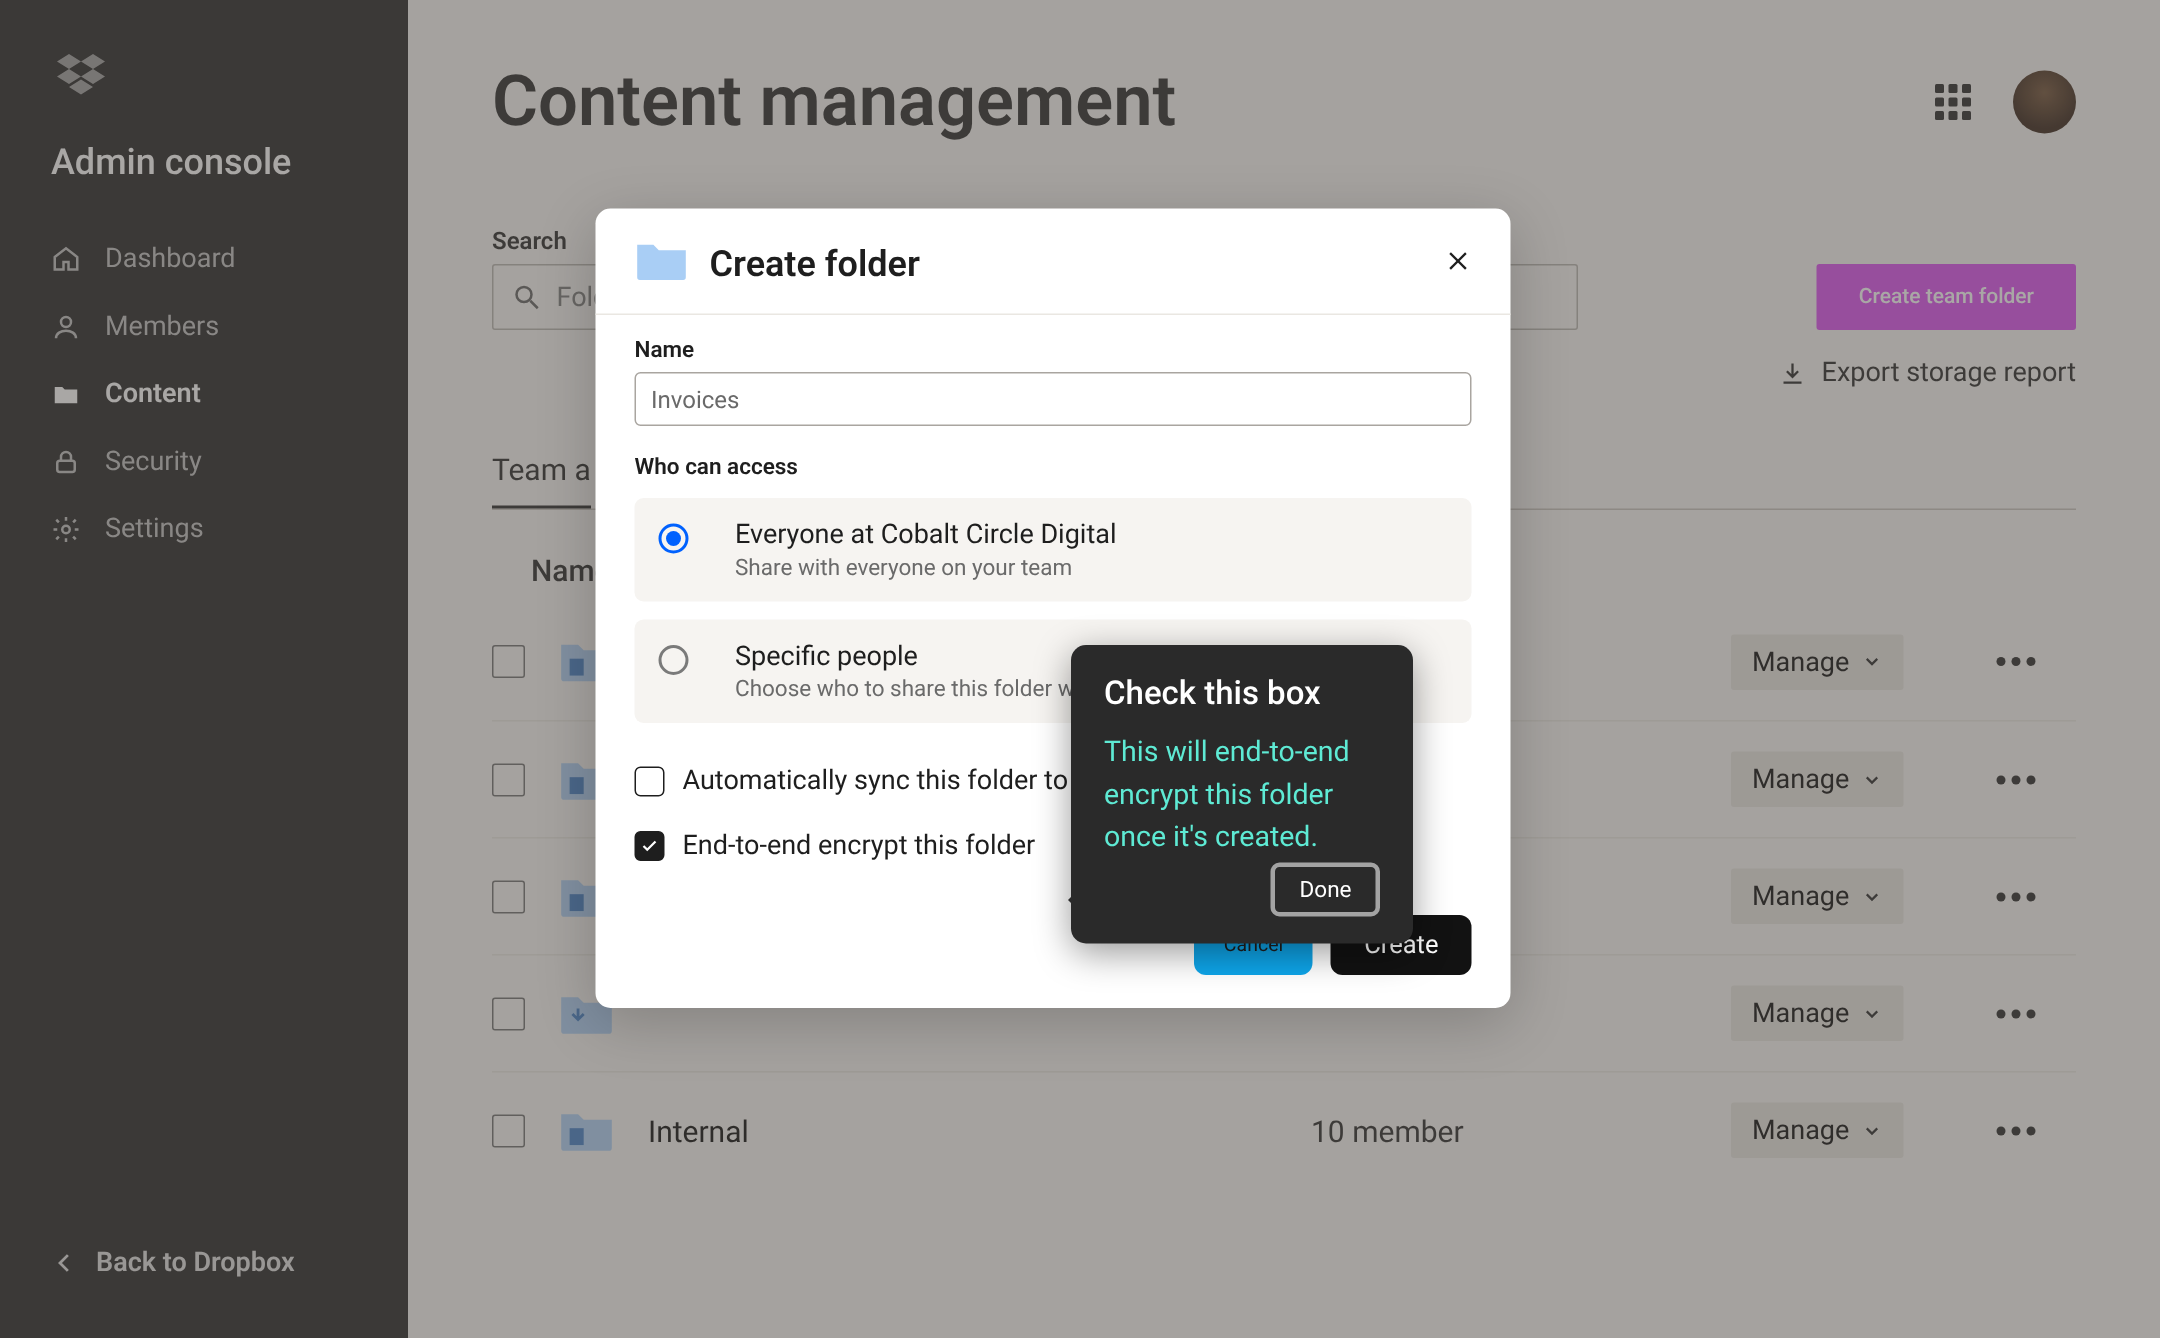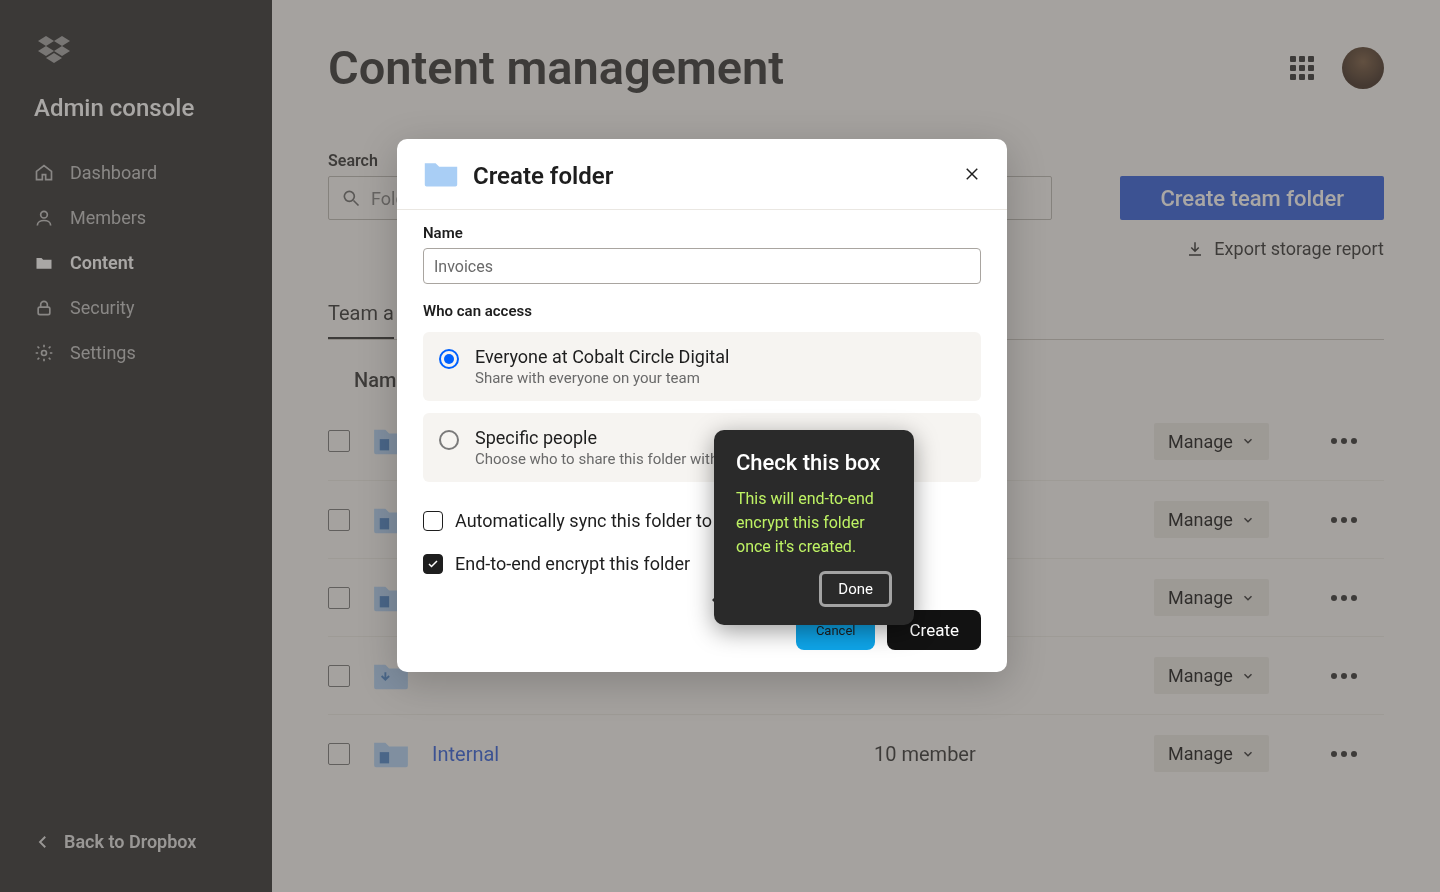--- a/index.html
+++ b/index.html
@@ -26,78 +26,78 @@
   .apps-icon { width: 24px; height: 24px; cursor: pointer; display: grid; grid-template-columns: repeat(3,1fr); grid-template-rows: repeat(3,1fr); gap: 3px; }
   .apps-icon span { background: #1e1e1e; border-radius: 1px; }
   .avatar { width: 42px; height: 42px; border-radius: 50%; background: radial-gradient(circle at 50% 35%, #6b4a2e 0%, #2e1a0e 70%); border: 0; cursor: pointer; }
 
   
   .search-label { font-size: 16px; font-weight: 600; color: #1e1e1e; margin-bottom: 6px; }
   .search-row { display: flex; gap: 28px; align-items: flex-start; margin-bottom: 20px; }
   .search-box { flex: 0 0 724px; height: 44px; border: 1px solid #b5b1ac; border-radius: 2px; display: flex; align-items: center; padding: 0 12px; background: #f7f5f2; }
   .search-box svg { width: 20px; height: 20px; stroke: #5a5a5a; fill: none; stroke-width: 2; margin-right: 10px; }
   .search-box input { border: none; outline: none; background: transparent; font-size: 18px; flex: 1; color: #5a5a5a; }
-  .create-btn { height: 44px; padding: 0 40px; background: #1d4ed8; color: #fff; font-size: 22px; font-weight: 500; border: none; border-radius: 2px; cursor: pointer; margin-left: auto; }
+  .create-btn { height: 44px; padding: 0 28px; background: #d946ef; color: #fff; font-size: 14px; font-weight: 500; border: none; border-radius: 2px; cursor: pointer; margin-left: auto; }
   .export-link { display: flex; align-items: center; gap: 10px; font-size: 18px; color: #1e1e1e; cursor: pointer; justify-content: flex-end; margin-bottom: 16px; }
   .export-link svg { width: 18px; height: 18px; stroke: #1e1e1e; fill: none; stroke-width: 2; }
   .right-col { display:flex; flex-direction:column; gap:18px; margin-left:auto; }
 
   
   .tabs { border-bottom: 1px solid #c4c0ba; margin-bottom: 12px; }
   .tab { display: inline-block; padding: 6px 0 12px 0; font-size: 20px; color: #1e1e1e; border-bottom: 2px solid #1e1e1e; }
 
   
   .col-header { font-size: 20px; font-weight: 500; color: #1e1e1e; padding: 16px 0 10px 26px; }
   .row { display: grid; grid-template-columns: 44px 60px 1fr 280px 150px 80px; align-items: center; height: 78px; border-top: 1px solid #e8e5e0; }
   .row:first-child { border-top: none; }
   .chk { width: 22px; height: 22px; border: 1.5px solid #6a6a6a; border-radius: 2px; cursor: pointer; }
   .folder-icn { width: 38px; height: 30px; }
   .folder-icn svg { width: 100%; height: 100%; }
-  .row-name { font-size: 20px; color: #1d4ed8; }
+  .row-name { font-size: 20px; color: #000000; }
   .row-members { font-size: 20px; color: #1e1e1e; }
   .manage-btn { display: inline-flex; align-items: center; gap: 8px; background: #e6e3de; padding: 8px 14px; border-radius: 2px; font-size: 18px; cursor: pointer; }
   .manage-btn svg { width: 14px; height: 14px; stroke: #1e1e1e; fill: none; stroke-width: 2.5; }
   .overflow { display: flex; gap: 4px; cursor: pointer; justify-content: center; }
   .overflow span { width: 6px; height: 6px; background: #1e1e1e; border-radius: 50%; }
 
   
   .scrim { position: absolute; inset: 0; background: rgba(90,86,82,0.52); }
 
   
   .modal { position: absolute; left: 397px; top: 139px; width: 610px; background: #fff; border-radius: 10px; box-shadow: 0 10px 40px rgba(0,0,0,.2); }
   .modal-header { display: flex; align-items: center; gap: 14px; padding: 20px 26px 16px 26px; border-bottom: 1px solid #eae7e2; }
   .modal-folder-icn svg { width: 36px; height: 30px; }
   .modal-title { font-size: 24px; font-weight: 600; color: #1e1e1e; }
   .modal-close { margin-left: auto; cursor: pointer; }
   .modal-close svg { width: 18px; height: 18px; stroke: #1e1e1e; stroke-width: 2; fill: none; }
   .modal-body { padding: 14px 26px 6px 26px; }
   .field-label { font-size: 15px; font-weight: 600; color: #1e1e1e; margin-bottom: 6px; }
   .text-input { width: 100%; height: 36px; border: 1px solid #a9a5a0; border-radius: 4px; padding: 0 10px; font-size: 16px; color: #6a6a6a; margin-bottom: 18px; }
   .section-label { font-size: 15px; font-weight: 600; color: #1e1e1e; margin-bottom: 12px; }
-  .radio-card { background: #f6f4f1; border-radius: 6px; padding: 14px 16px; display: flex; gap: 16px; margin-bottom: 12px; cursor: pointer; }
+  .radio-card { background: #f6f4f1; border-radius: 6px; padding: 14px 16px; display: flex; gap: 31px; margin-bottom: 12px; cursor: pointer; }
   .radio-outer { width: 20px; height: 20px; border: 2px solid #0061fe; border-radius: 50%; display: flex; align-items: center; justify-content: center; flex-shrink: 0; margin-top: 3px; }
   .radio-outer.unsel { border-color: #7a7a7a; }
   .radio-inner { width: 10px; height: 10px; background: #0061fe; border-radius: 50%; }
   .radio-title { font-size: 18px; color: #1e1e1e; }
   .radio-desc { font-size: 15px; color: #6a6a6a; margin-top: 2px; }
   .chkrow { display: flex; align-items: center; gap: 12px; margin-top: 28px; }
   .chkrow + .chkrow { margin-top: 22px; }
   .cb { width: 20px; height: 20px; border: 1.5px solid #1e1e1e; border-radius: 4px; display: flex; align-items: center; justify-content: center; cursor: pointer; }
   .cb.checked { background: #1e1e1e; }
   .cb.checked svg { width: 12px; height: 12px; stroke: #fff; stroke-width: 3; fill: none; }
   .cb-label { font-size: 18px; color: #1e1e1e; }
   .modal-footer { display: flex; justify-content: flex-end; gap: 12px; padding: 30px 26px 22px 26px; }
   .btn-secondary { background: #0ea5e9; color: #1e1e1e; border: none; border-radius: 8px; padding: 10px 20px; font-size: 13px; cursor: pointer; }
   .btn-primary { background: #121212; color: #fff; border: none; border-radius: 8px; padding: 10px 22px; font-size: 17px; cursor: pointer; }
 
   
-  .tooltip { position: absolute; left: 714px; top: 430px; width: 200px; background: #2a2a2a; color: #fff; border-radius: 10px; padding: 20px 22px 18px 22px; box-shadow: 0 6px 24px rgba(0,0,0,.4); }
+  .tooltip { position: absolute; left: 714px; top: 430px; width: 228px; background: #2a2a2a; color: #fff; border-radius: 10px; padding: 20px 22px 18px 22px; box-shadow: 0 6px 24px rgba(0,0,0,.4); }
   .tooltip::before { content:""; position:absolute; left:-12px; top:160px; border:10px solid transparent; border-right-color:#2a2a2a; }
   .tooltip-title { font-size: 22px; font-weight: 500; margin-bottom: 12px; }
-  .tooltip-body { font-size: 16px; line-height: 1.5; color: #bef264; margin-bottom: 12px; }
+  .tooltip-body { font-size: 19px; line-height: 1.5; color: #5eead4; margin-bottom: 2px; }
   .tooltip-btn { float: right; background: transparent; border: 3px solid #a3a3a3; color: #fff; border-radius: 6px; padding: 6px 16px; font-size: 15px; cursor: pointer; }
   .tooltip::after { content:""; display:block; clear:both; }
 </style>
 </head>
 <body>
 
 <aside class="sidebar">
   <div class="logo">
     <svg viewBox="0 0 32 30">
         <path d="M8 0 L16 5 L8 10 L0 5 Z M24 0 L32 5 L24 10 L16 5 Z M8 10 L16 15 L8 20 L0 15 Z M24 10 L32 15 L24 20 L16 15 Z M8 22 L16 17 L24 22 L16 27 Z"></path>

